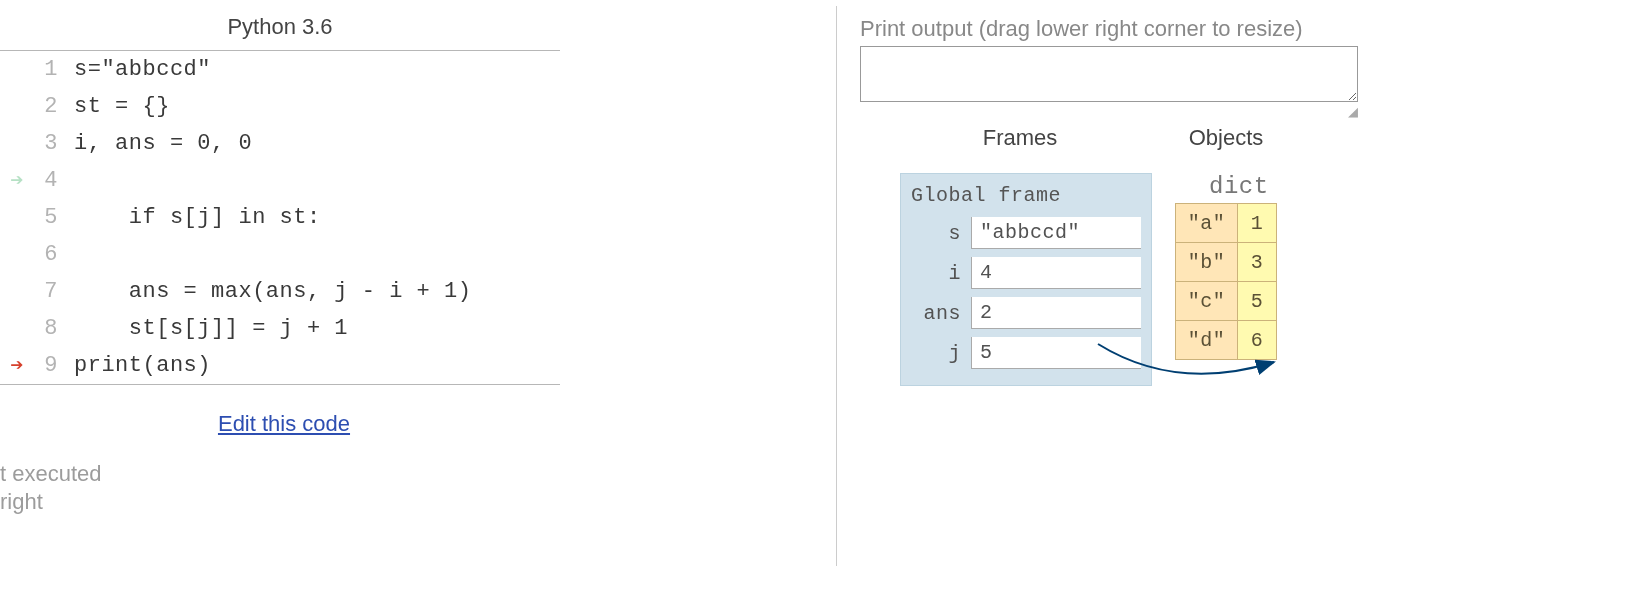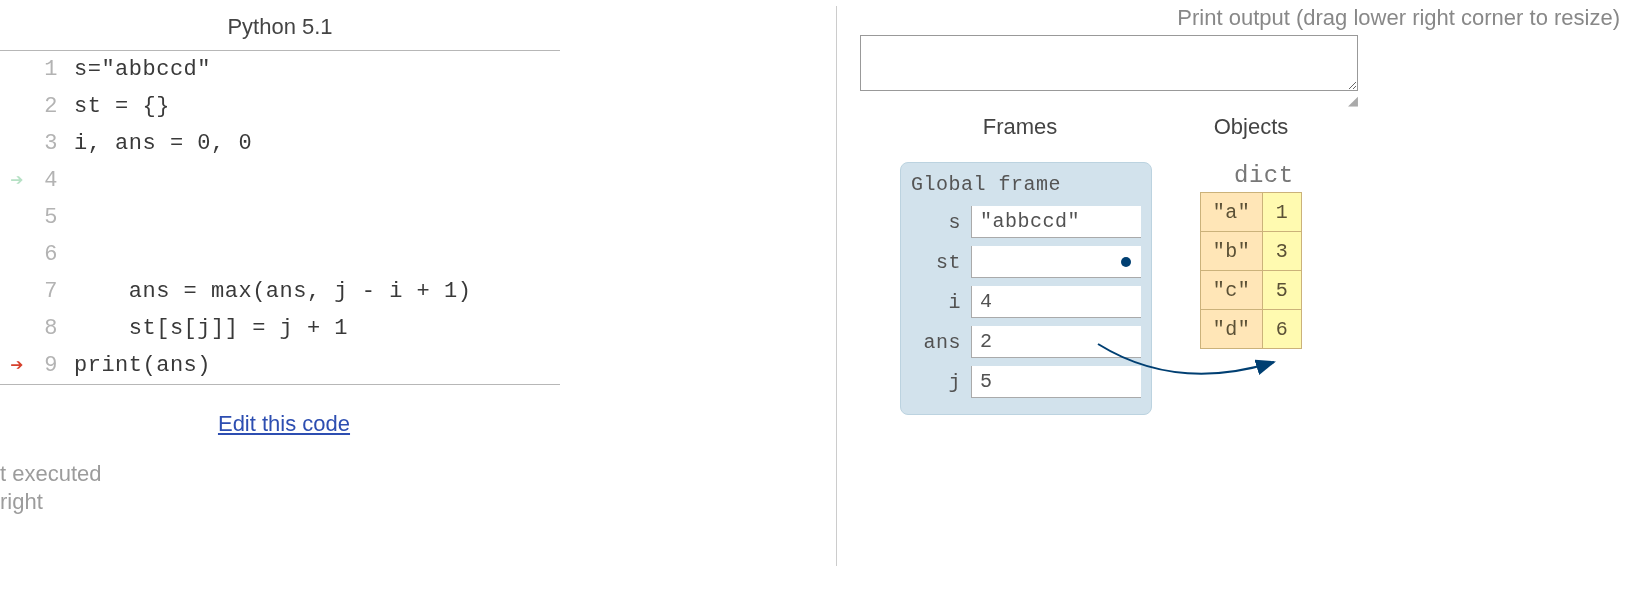--- a/index.html
+++ b/index.html
@@ -83,22 +83,21 @@
     
     .right-col {
       position: absolute;
       left: 860px;
       top: 0;
       width: 760px;
     }
     .print-label {
       color: #888;
       font-size: 22px;
-      padding: 5px 0 4px 0;
-      text-align: right;
+      padding: 16px 0 4px 0;
     }
     .print-box {
       width: 498px;
       height: 56px;
       border: 1px solid #999;
       resize: both;
       overflow: auto;
       font-size: 18px;
       padding: 4px;
       background: #fff;
@@ -108,31 +107,31 @@
       text-align: right;
       color: #aaa;
       font-size: 13px;
       margin-top: -2px;
     }
     .frames-objects {
       display: flex;
       margin-top: 6px;
     }
     .col-frames  { width: 280px; padding-left: 40px; }
-    .col-objects { margin-left: 60px; }
+    .col-objects { margin-left: 35px; }
     .col-header {
       text-align: center;
       font-size: 22px;
       color: #444;
       margin-bottom: 22px;
     }
     .frame-box {
       background: #d2e2ec;
       border: 1px solid #bcd3e0;
-      border-radius: 8px;
+      border-radius: 0;
       width: 252px;
       padding: 10px 10px 12px 10px;
     }
     .frame-title {
       font-size: 20px;
       color: #555;
       padding-bottom: 6px;
     }
     .frame-row {
       display: flex;
@@ -209,21 +208,21 @@
       width: 200px;
       height: 70px;
       overflow: visible;
       pointer-events: none;
     }
   </style>
 </head>
 <body>
 
 <div class="left-col">
-  <div class="code-title">Python 5.1</div>
+  <div class="code-title">Python 3.6</div>
   <div class="code-block mono" id="code-listing">
       <div class="code-line">
         <div class="arrow-cell "></div>
         <div class="lineno">1</div>
         <div class="code-text">s="abbccd"</div>
       </div>
       <div class="code-line">
         <div class="arrow-cell "></div>
         <div class="lineno">2</div>
         <div class="code-text">st = {}</div>
@@ -233,20 +232,21 @@
         <div class="lineno">3</div>
         <div class="code-text">i, ans = 0, 0</div>
       </div>
       <div class="code-line">
         <div class="arrow-cell arrow-green">➔</div>
         <div class="lineno">4</div>
       </div>
       <div class="code-line">
         <div class="arrow-cell "></div>
         <div class="lineno">5</div>
+        <div class="code-text">    if s[j] in st:</div>
       </div>
       <div class="code-line">
         <div class="arrow-cell "></div>
         <div class="lineno">6</div>
       </div>
       <div class="code-line">
         <div class="arrow-cell "></div>
         <div class="lineno">7</div>
         <div class="code-text">    ans = max(ans, j - i + 1)</div>
       </div>
@@ -275,26 +275,20 @@
 
   <div class="frames-objects">
     <div class="col-frames">
       <div class="col-header">Frames</div>
       <div class="frame-box">
         <div class="frame-title mono">Global frame</div>
         <div id="frame-vars">
             <div class="frame-row">
               <div class="var-name mono">s</div>
               <div class="var-val mono">"abbccd"</div>
-            </div>
-            <div class="frame-row">
-              <div class="var-name mono">st</div>
-              <div class="var-val mono">
-                <div class="pointer-dot"></div>
-              </div>
             </div>
             <div class="frame-row">
               <div class="var-name mono">i</div>
               <div class="var-val mono">4</div>
             </div>
             <div class="frame-row">
               <div class="var-name mono">ans</div>
               <div class="var-val mono">2</div>
             </div>
             <div class="frame-row">

